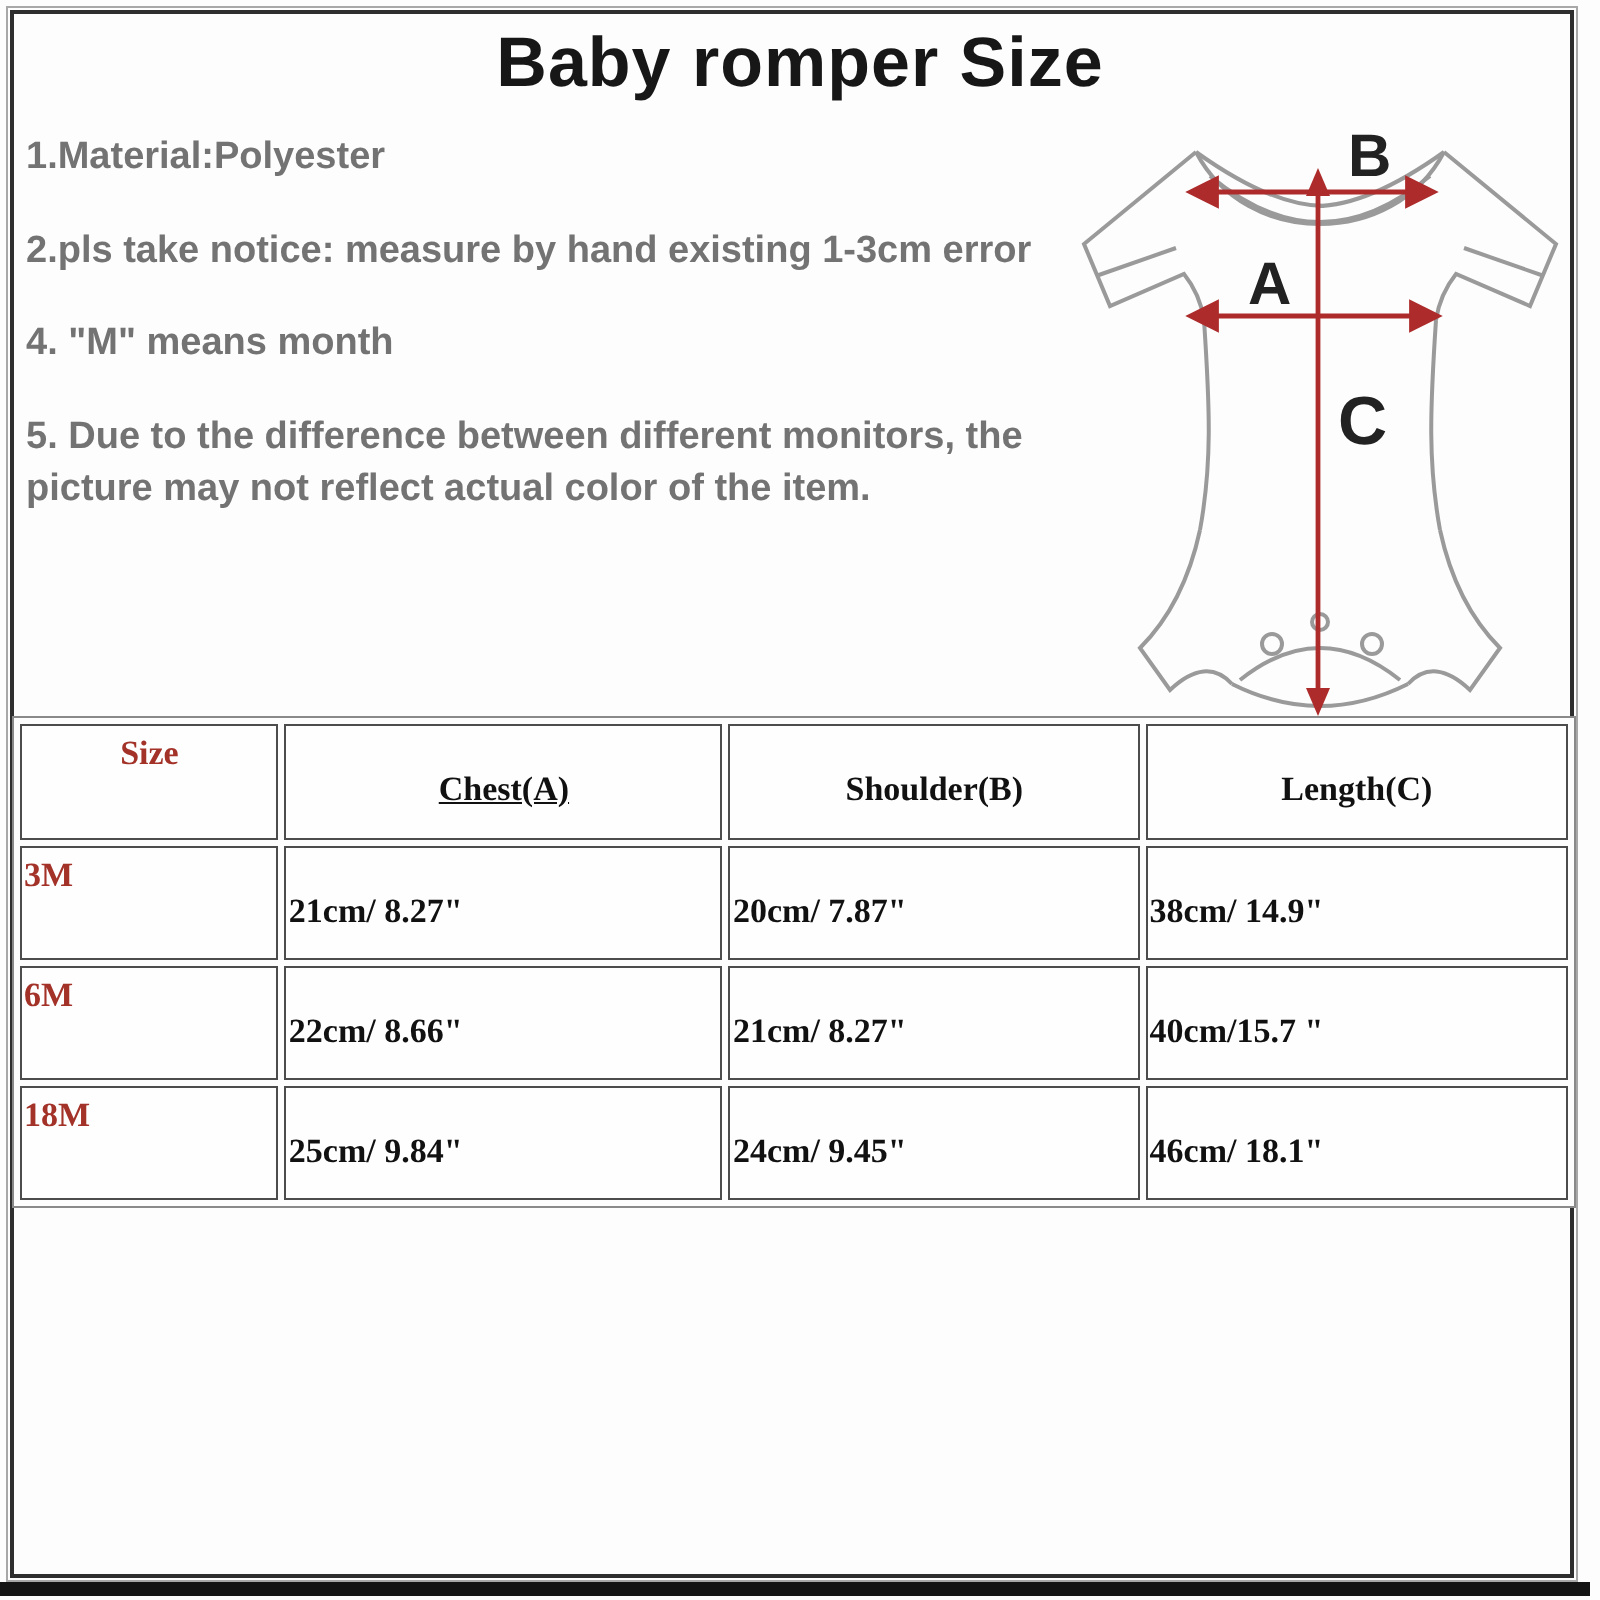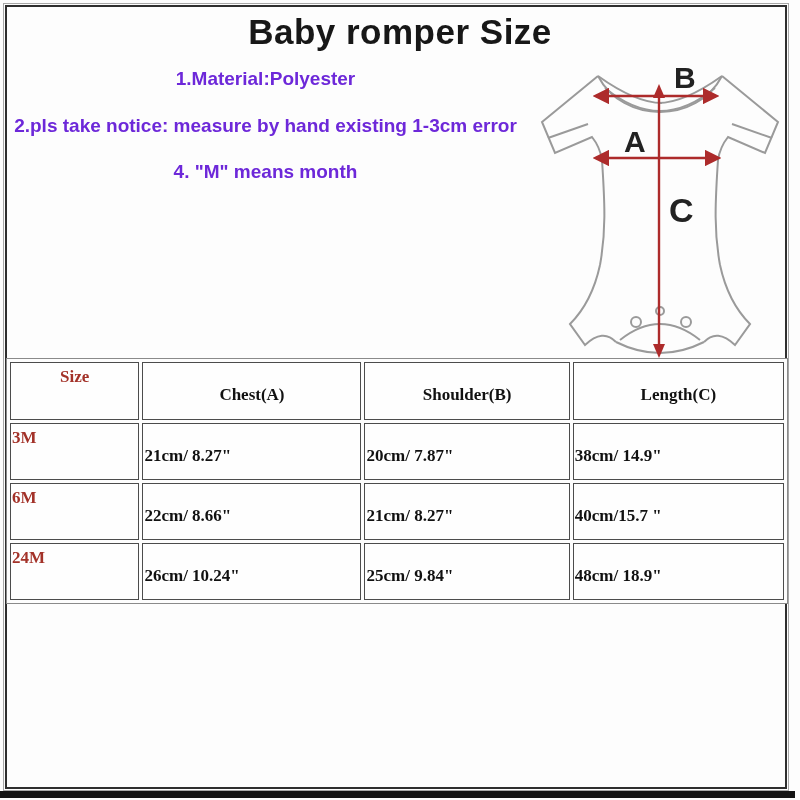--- a/index.html
+++ b/index.html
@@ -7,54 +7,55 @@
         font-family:"Liberation Sans",sans-serif;}
   .frame{position:absolute;left:3px;top:3px;width:786px;height:788px;
          border:1px solid #a8a8a8;padding:1px;box-sizing:border-box;}
   .frame-inner{width:100%;height:100%;border:2px solid #2e2e2e;box-sizing:border-box;}
   .bottom-bar{position:absolute;left:0;right:5px;bottom:2px;height:7px;background:#141414;}
 
   .title{position:absolute;left:0;top:12px;width:100%;text-align:center;
          font-size:35px;font-weight:bold;color:#171717;letter-spacing:0.5px;}
 
   .notes{position:absolute;left:13px;top:66px;width:505px;}
-  .note{font-size:19px;font-weight:bold;color:#6d28d9;line-height:1.35;margin-bottom:21px;text-align:center;}
+  .note{font-size:19px;font-weight:bold;color:#737373;line-height:1.35;margin-bottom:21px;}
 
   .diagram{position:absolute;left:528px;top:60px;width:262px;height:300px;}
   .diagram svg{width:100%;height:100%;}
 
   .size-table{position:absolute;left:6px;top:358px;width:782px;
               border-collapse:separate;border-spacing:3px;
               border:1px solid #8a8a8a;background:#fdfdfd;
               font-family:"Liberation Serif",serif;}
   .size-table td,.size-table th{border:1px solid #4c4c4c;background:#fefefe;
               font-size:17px;font-weight:bold;color:#111;box-sizing:border-box;}
   .size-table th{height:58px;vertical-align:middle;padding-top:8px;}
   .size-table td{height:57px;vertical-align:middle;padding-top:10px;margin-left:16px;}
   .size-table .size-col{width:130px;}
-  .size-table .chest-col{width:220px;}
+  .size-table .chest-col{width:220px;text-decoration:underline;}
   .size-table .shoulder-col{width:206px;}
   .size-table .length-col{width:212px;}
   .size-table th.size-head,.size-table td.size-cell{
       color:#a33229;vertical-align:top;padding-top:4px;}
 </style>
 </head>
 <body>
 
 <div class="page">
   <div class="frame">
     <div class="frame-inner"></div>
   </div>
 
   <div class="title">Baby romper Size</div>
 
   <div class="notes">
     <div class="note">1.Material:Polyester</div>
     <div class="note">2.pls take notice: measure by hand existing 1-3cm error</div>
     <div class="note">4. "M" means month</div>
+    <div class="note">5. Due to the difference between different monitors, the picture may not reflect actual color of the item.</div>
   </div>
 
   <div class="diagram">
     <svg viewBox="0 0 262 300">
       <defs>
         <marker id="arrL" viewBox="0 0 10 10" refX="2" refY="5" markerWidth="7" markerHeight="7" orient="auto">
           <path d="M10,0 L0,5 L10,10 z" fill="#ad2b2b"></path>
         </marker>
         <marker id="arrR" viewBox="0 0 10 10" refX="8" refY="5" markerWidth="7" markerHeight="7" orient="auto">
           <path d="M0,0 L10,5 L0,10 z" fill="#ad2b2b"></path>
@@ -122,22 +123,22 @@
       <td>20cm/ 7.87"</td>
       <td>38cm/ 14.9"</td>
     </tr>
     <tr>
       <td class="size-cell">6M</td>
       <td>22cm/ 8.66"</td>
       <td>21cm/ 8.27"</td>
       <td>40cm/15.7 "</td>
     </tr>
     <tr>
-      <td class="size-cell">24M</td>
-      <td>26cm/ 10.24"</td>
+      <td class="size-cell">18M</td>
       <td>25cm/ 9.84"</td>
-      <td>48cm/ 18.9"</td>
+      <td>24cm/ 9.45"</td>
+      <td>46cm/ 18.1"</td>
     </tr>
   </tbody>
     </table>
 
   <div class="bottom-bar"></div>
 </div>
 
 </body></html>

